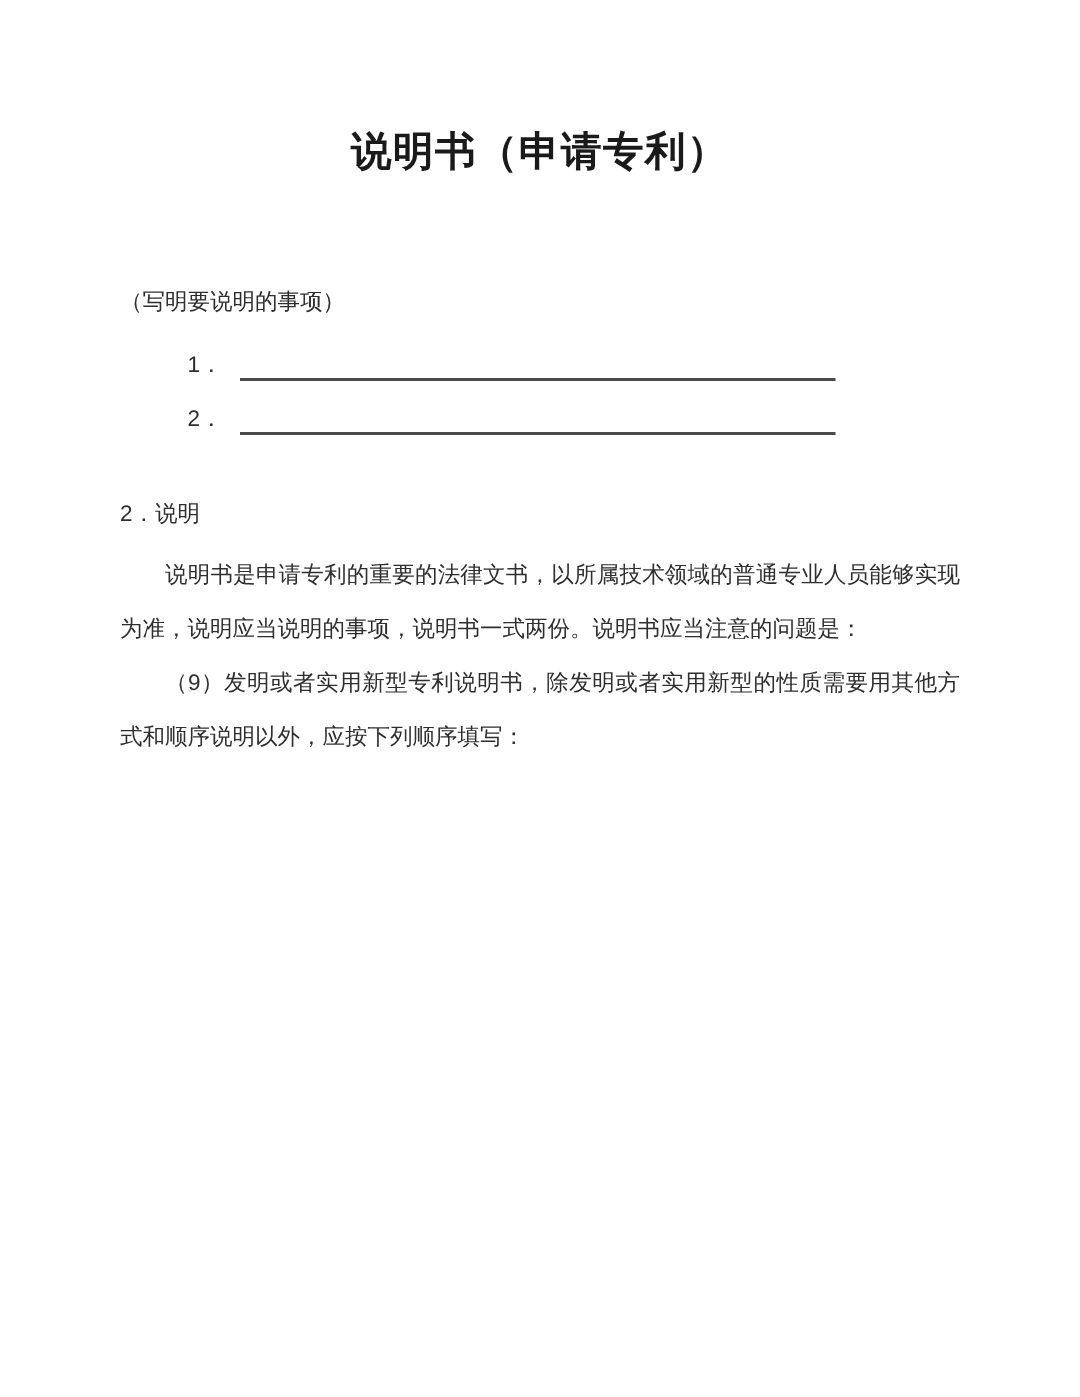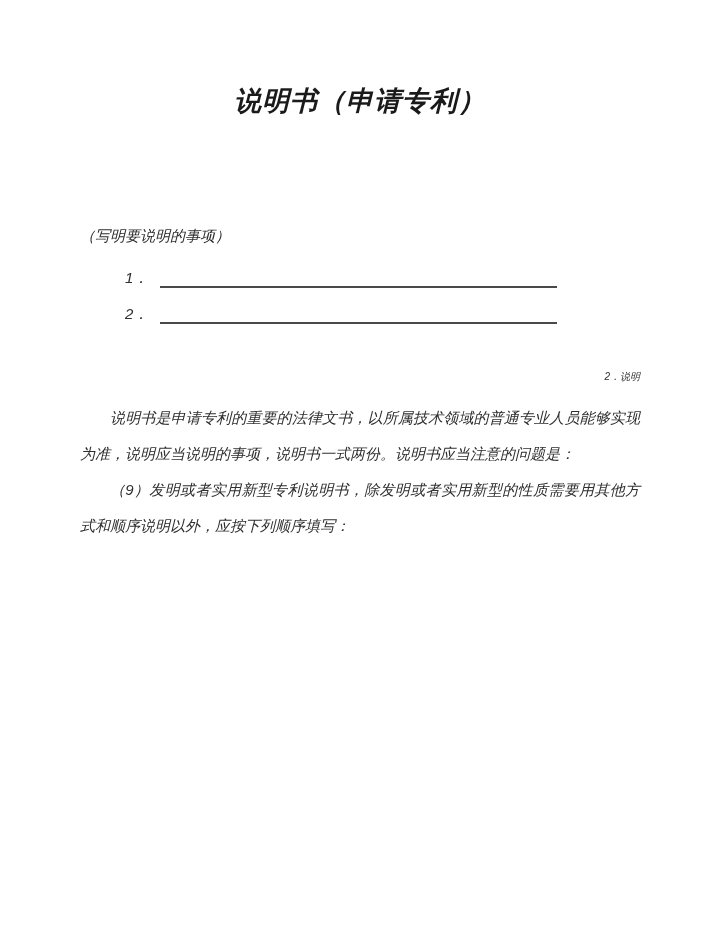--- a/index.html
+++ b/index.html
@@ -10,34 +10,33 @@
   .page {
     position: relative;
     width: 720px;
     height: 931px;
     background: #ffffff;
     box-sizing: border-box;
     padding: 0 80px;
     overflow: hidden;
     font-family: "Liberation Sans", sans-serif;
     color: #2e2e2e;
-    font-style: italic;
   }
   .doc-title {
     margin: 0;
     padding-top: 84px;
     font-size: 27px;
     line-height: 34px;
     font-weight: bold;
     text-align: center;
     color: #1a1a1a;
     letter-spacing: 1px;
   }
   .note {
-    margin-top: 108px;
+    margin-top: 74px;
     font-size: 15px;
     line-height: 20px;
   }
   .blank-item {
     display: flex;
     align-items: flex-end;
     margin-left: 45px;
     margin-top: 16px;
     height: 20px;
     font-size: 15px;
@@ -52,23 +51,23 @@
   }
   .blank-line {
     display: inline-block;
     width: 397px;
     height: 100%;
     border-bottom: 2px solid #4a4a4a;
     box-sizing: border-box;
   }
   .section-heading {
     margin-top: 44px;
-    font-size: 10px;
+    font-size: 15px;
     line-height: 18px;
-    text-align: right;
+    text-align: left;
   }
   .body-text {
     margin-top: 14px;
     font-size: 15px;
     line-height: 36px;
     text-align: justify;
   }
   .body-text p {
     margin: 0;
     text-indent: 2em;

